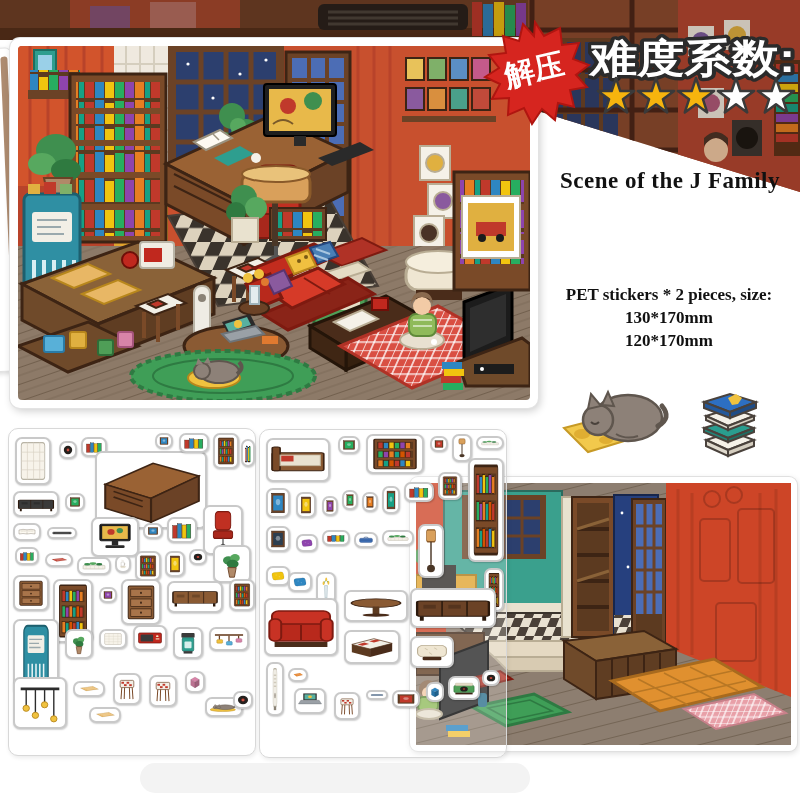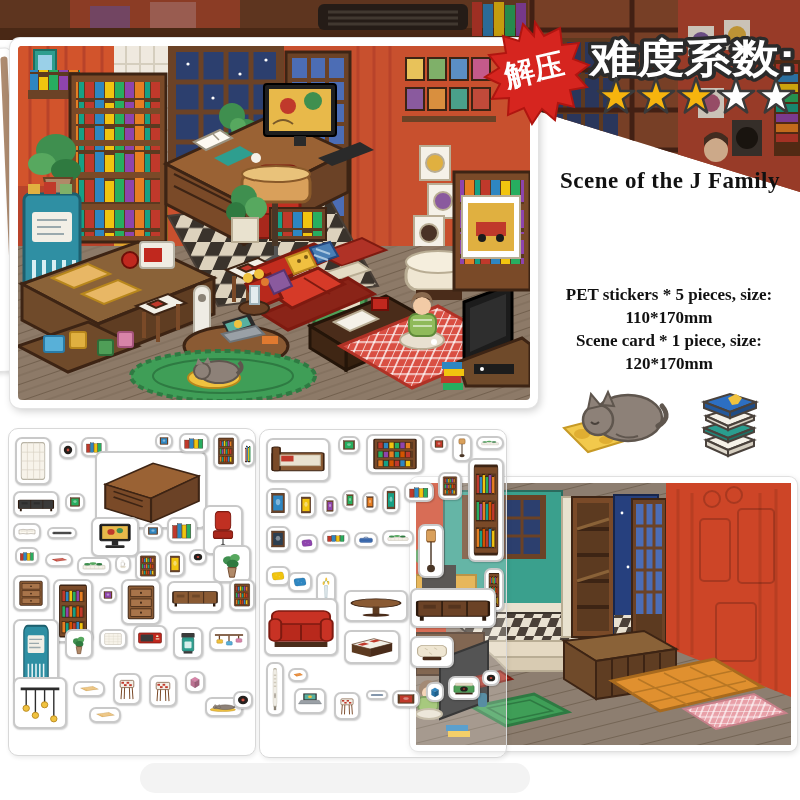--- a/index.html
+++ b/index.html
@@ -430,23 +430,22 @@
         <polygon points="20,2 24.3,15.1 38.1,15.1 26.9,23.2 31.2,36.4 20,28.3 8.8,36.4 13.1,23.2 1.9,15.1 15.7,15.1" fill="#ffffff" stroke="#3a3a3a" stroke-width="2.5" stroke-linejoin="round"></polygon>
       </svg>
       <svg viewBox="0 0 40 40">
         <polygon points="20,2 24.3,15.1 38.1,15.1 26.9,23.2 31.2,36.4 20,28.3 8.8,36.4 13.1,23.2 1.9,15.1 15.7,15.1" fill="#ffffff" stroke="#3a3a3a" stroke-width="2.5" stroke-linejoin="round"></polygon>
       </svg>
     </div>
 
   <div id="title" class="abs">Scene of the J Family</div>
 
   <div id="specs" class="abs">
-    <div>PET stickers * 5 pieces, size:</div>
-    <div>110*170mm</div>
-    <div>Scene card * 1 piece, size:</div>
+    <div>PET stickers * 2 pieces, size:</div>
+    <div>130*170mm</div>
     <div>120*170mm</div>
   </div>
 
   <svg id="cat-illo" class="abs" viewBox="0 0 128 86">
     <polygon points="6,52 52,40 76,62 30,76" fill="#f2c94c" stroke="#c79a26" stroke-width="2"></polygon>
     <ellipse cx="24" cy="58" rx="8" ry="5" fill="#e0ae32"></ellipse>
       <ellipse cx="48" cy="64" rx="7" ry="4" fill="#e0ae32"></ellipse>
       <ellipse cx="40" cy="50" rx="6" ry="4" fill="#e0ae32"></ellipse>
     <ellipse cx="70" cy="42" rx="34" ry="23" fill="#8d8178" stroke="#5f564e" stroke-width="2.5"></ellipse>
     <circle cx="40" cy="44" r="15" fill="#8d8178" stroke="#5f564e" stroke-width="2.5"></circle>

